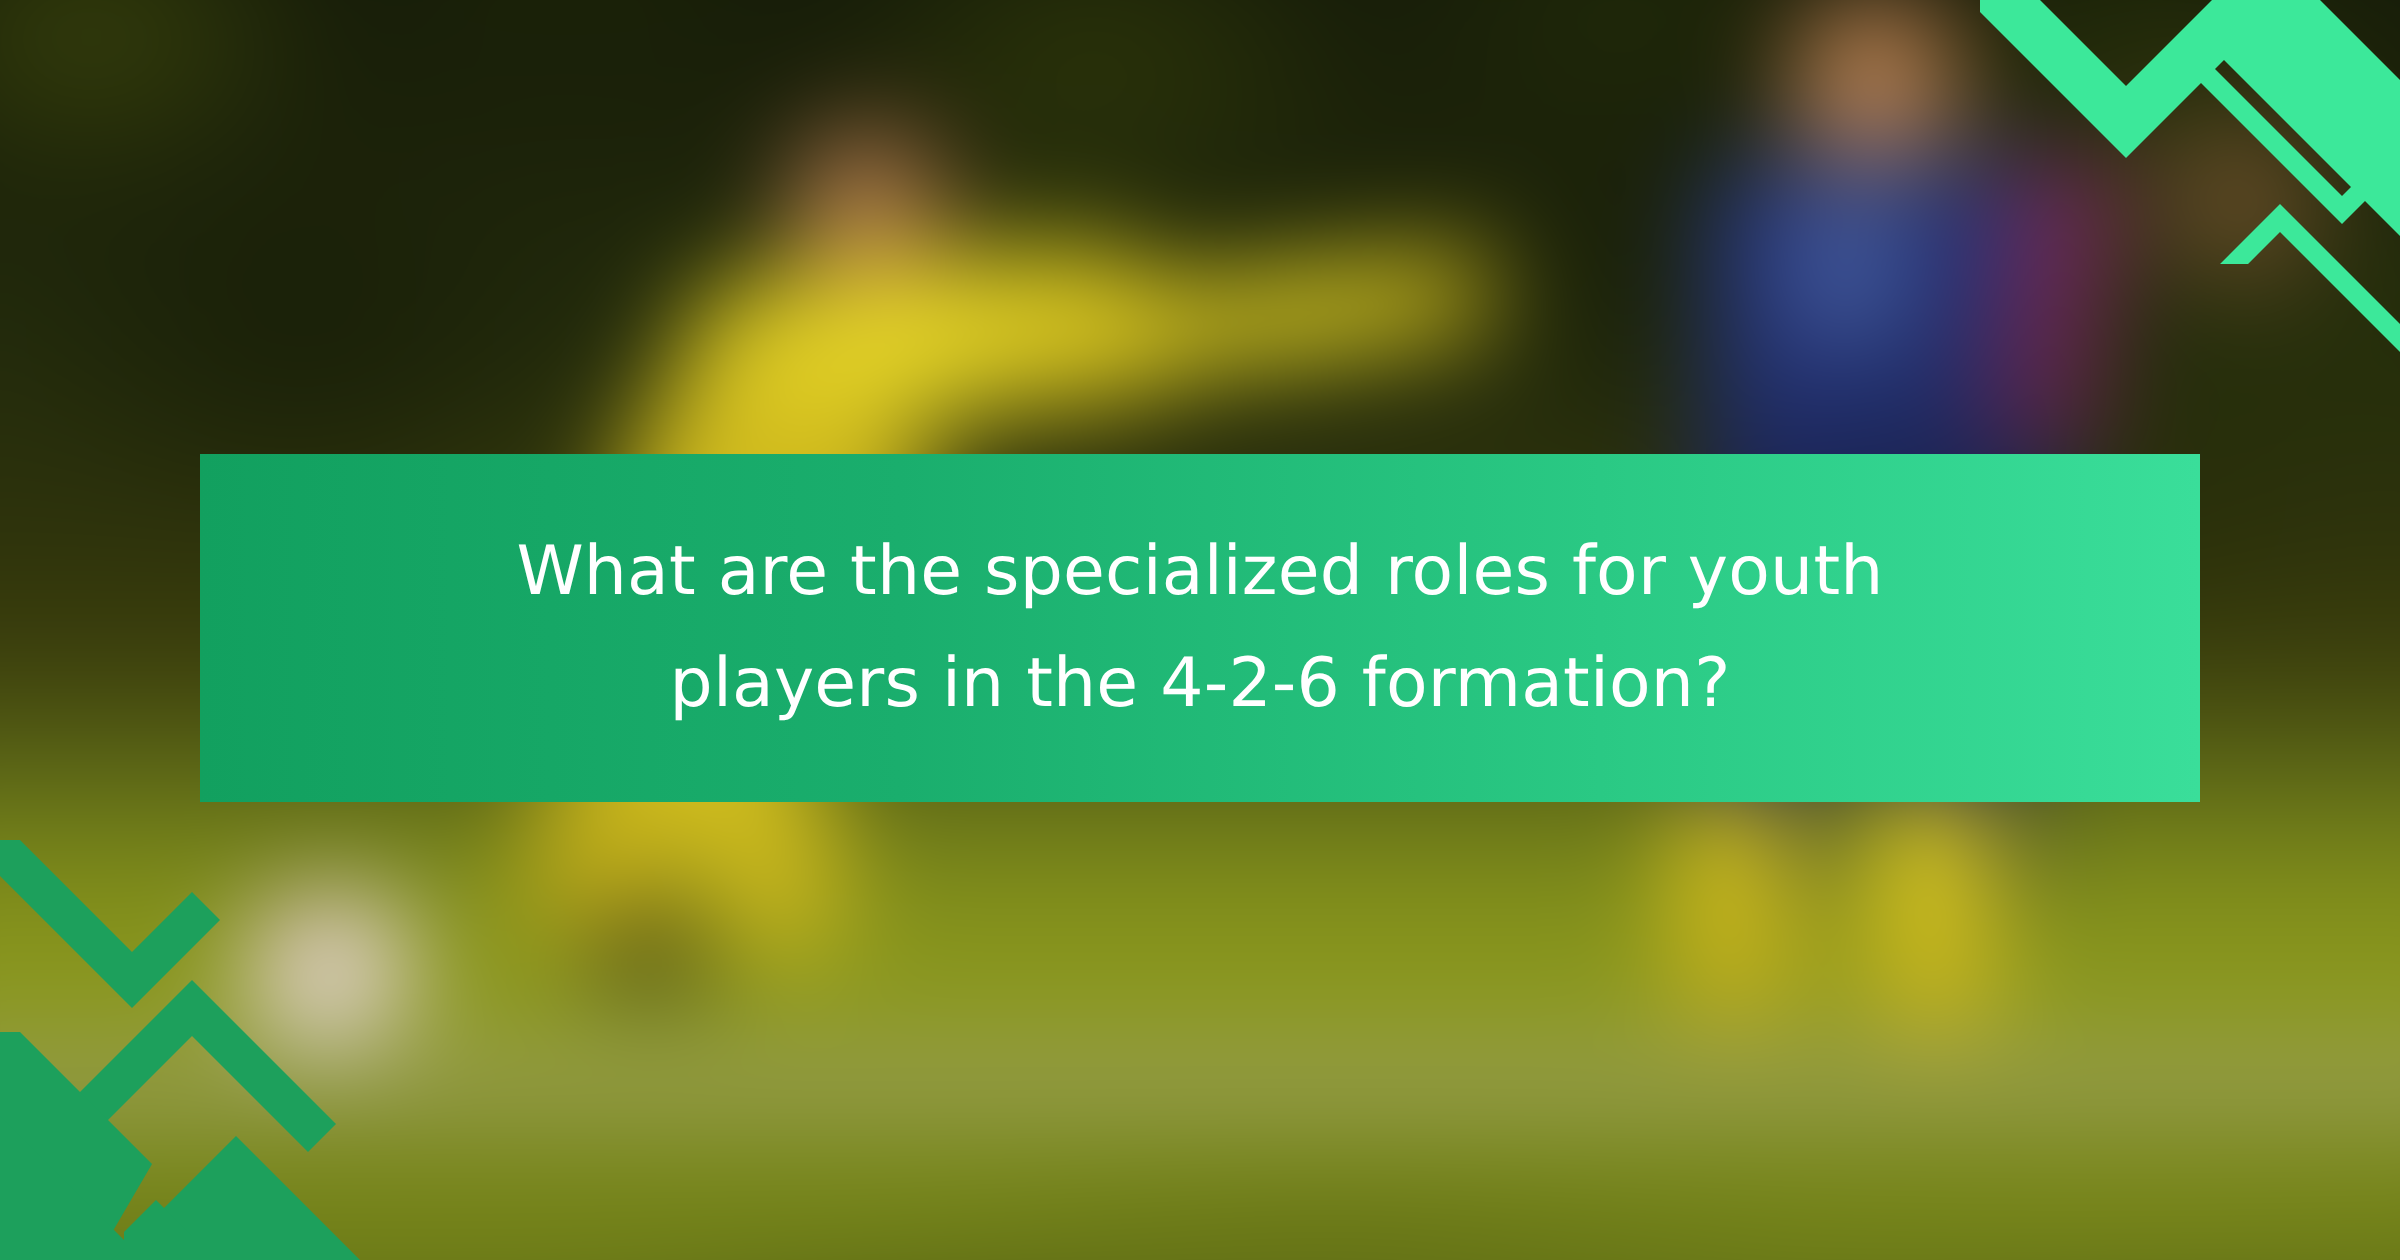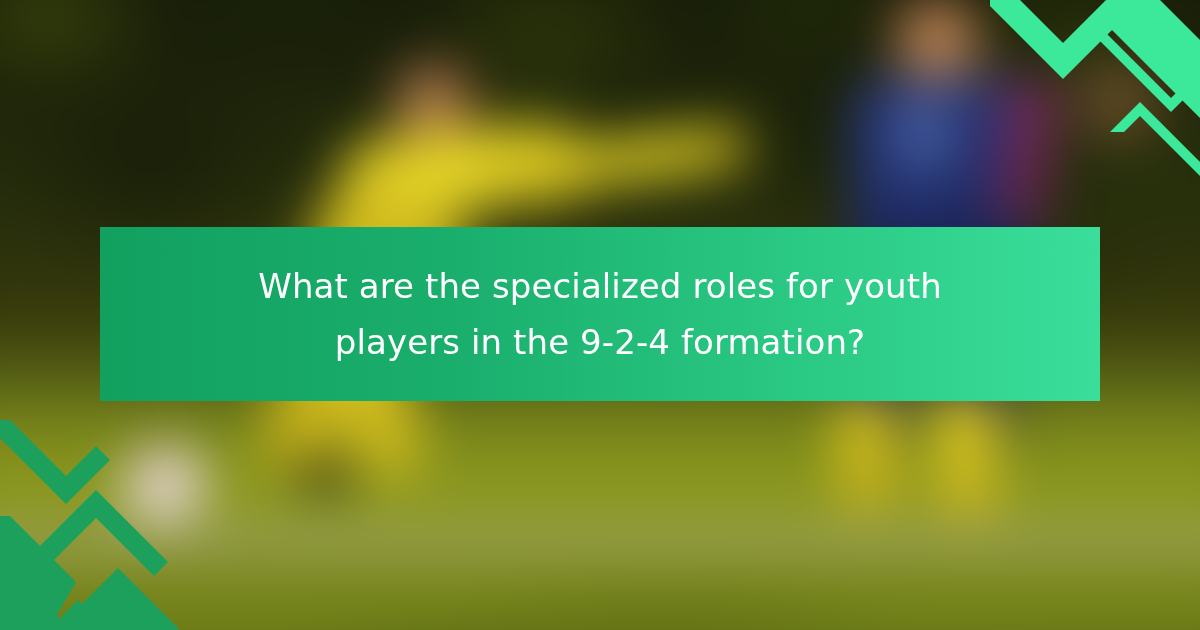--- a/index.html
+++ b/index.html
@@ -300,16 +300,16 @@
         <polygon points="-40,210 -40,98 72,210" fill="#1DA05C"></polygon>
 
         <polygon points="118,148 196,226 40,226" fill="#1DA05C"></polygon>
 
         <polygon points="62,196 78,180 96,198 96,214 62,214" fill="#1DA05C"></polygon>
       </g>
     </svg>
   </div>
 
   <div class="banner">
-    <div class="banner-text">What are the specialized roles for youth players in the 9-2-4 formation?</div>
+    <div class="banner-text">What are the specialized roles for youth players in the 4-2-6 formation?</div>
   </div>
 
 </div>
 
 </body></html>

